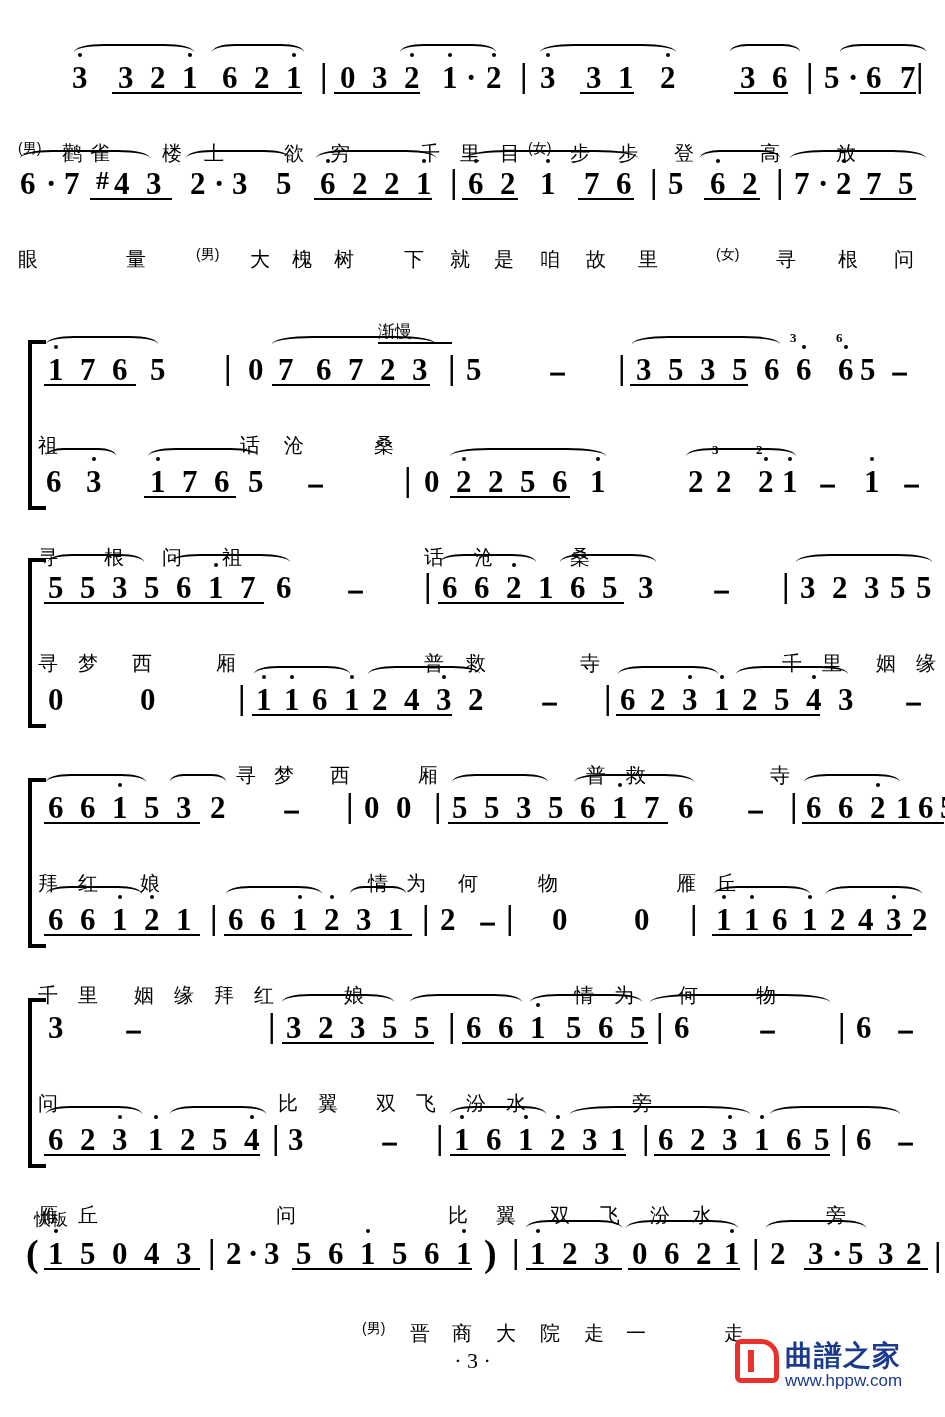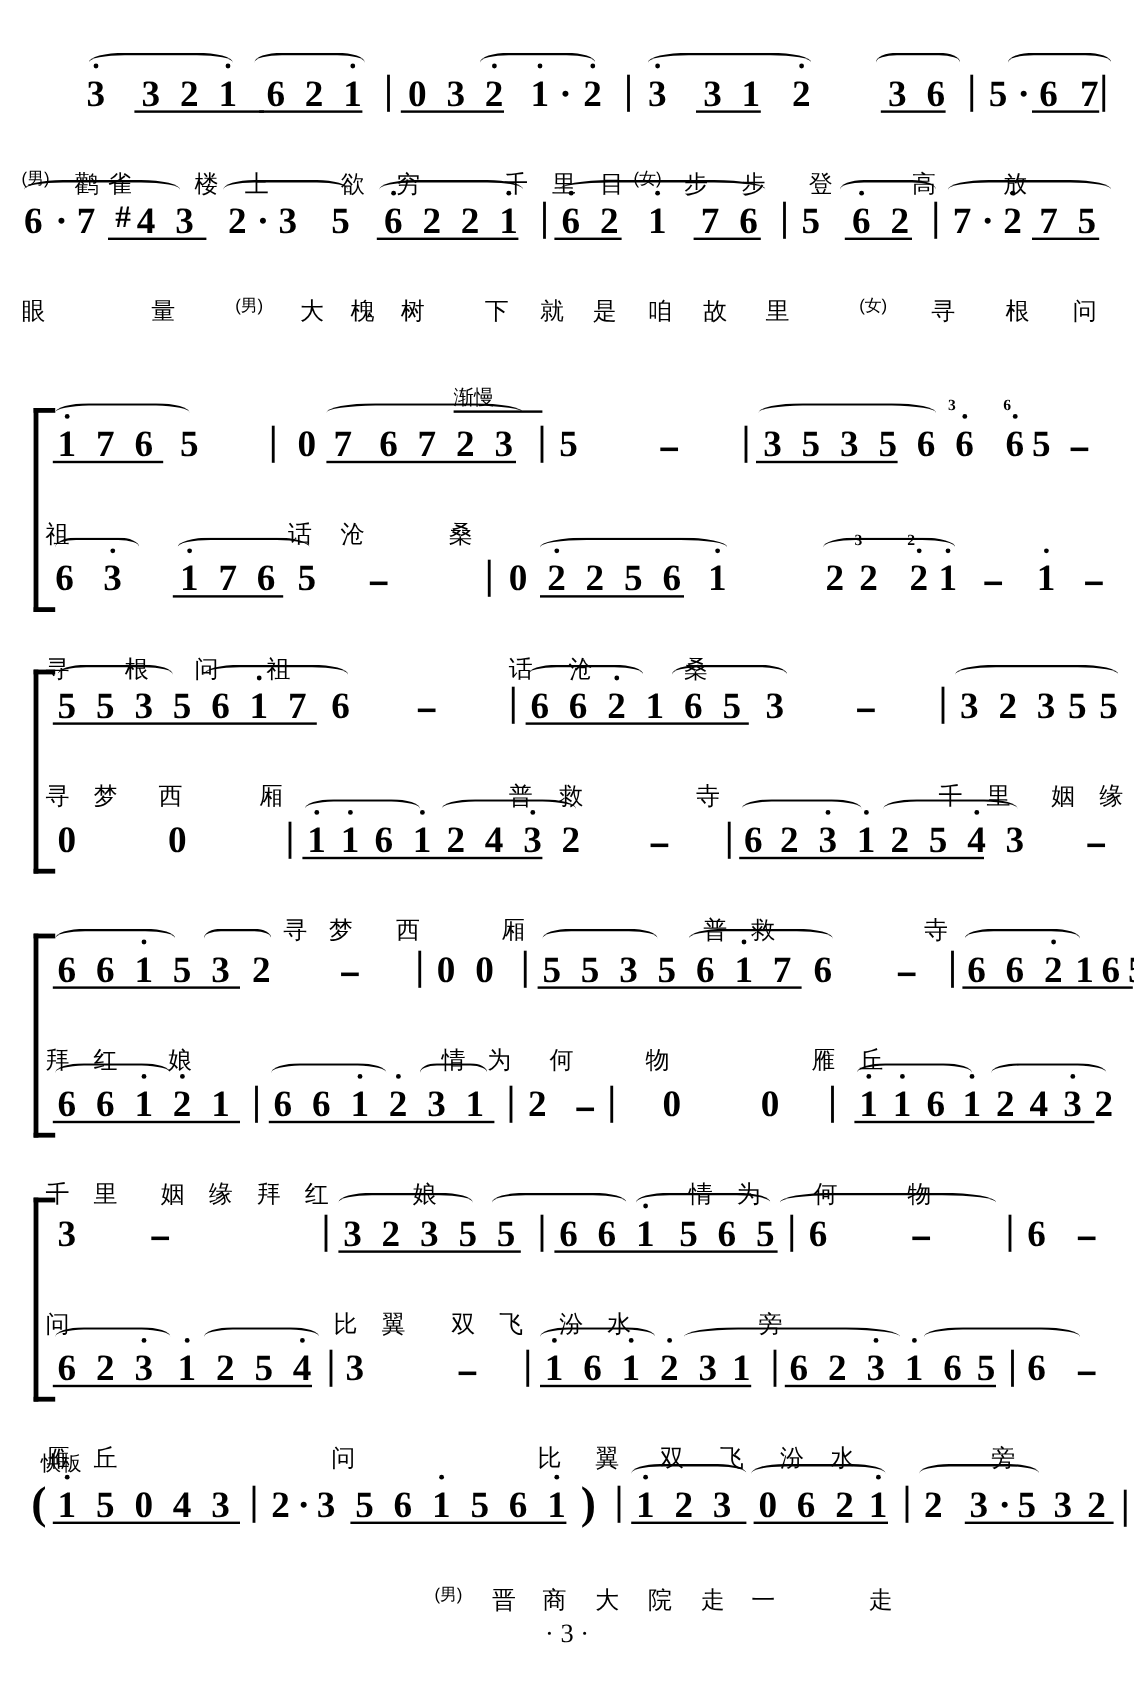--- a/index.html
+++ b/index.html
@@ -645,14 +645,19 @@
       <div class="slur" style="left:766px; top:-16px; width:100px;"></div>
     </div>
   </div>
 
   <div class="notes" style="position:absolute; left:0; top:1236px; height:0;">
     <span class="bar" style="left:934px; top:0;">|</span>
   </div>
 
   <div class="pagenum" style="top:1348px;">· 3 ·</div>
 
+  <div class="logo">
+    <div class="mark"></div>
+    <div class="txt">曲譜之家</div>
+    <div class="url">www.hppw.com</div>
+  </div>
 
 </div>
 
 </body></html>

